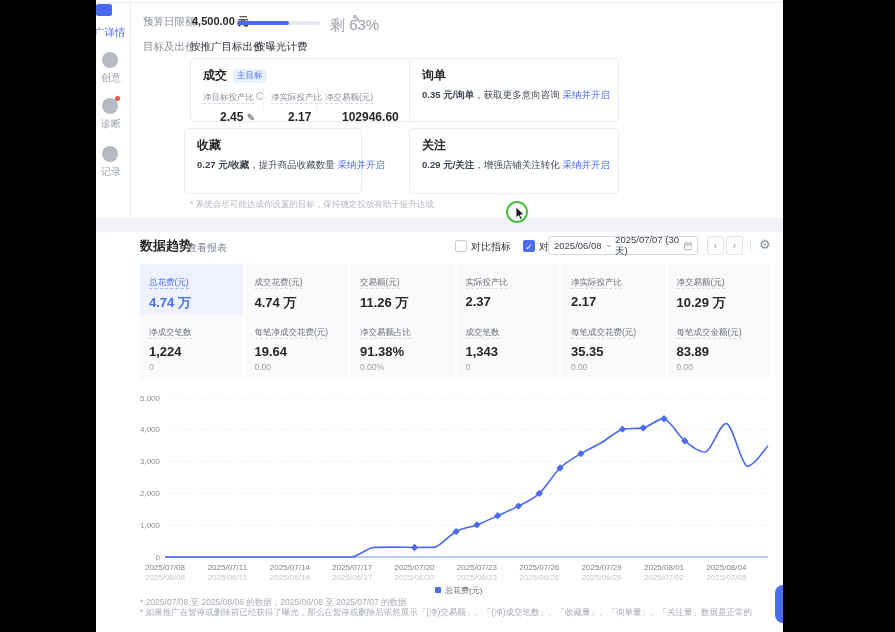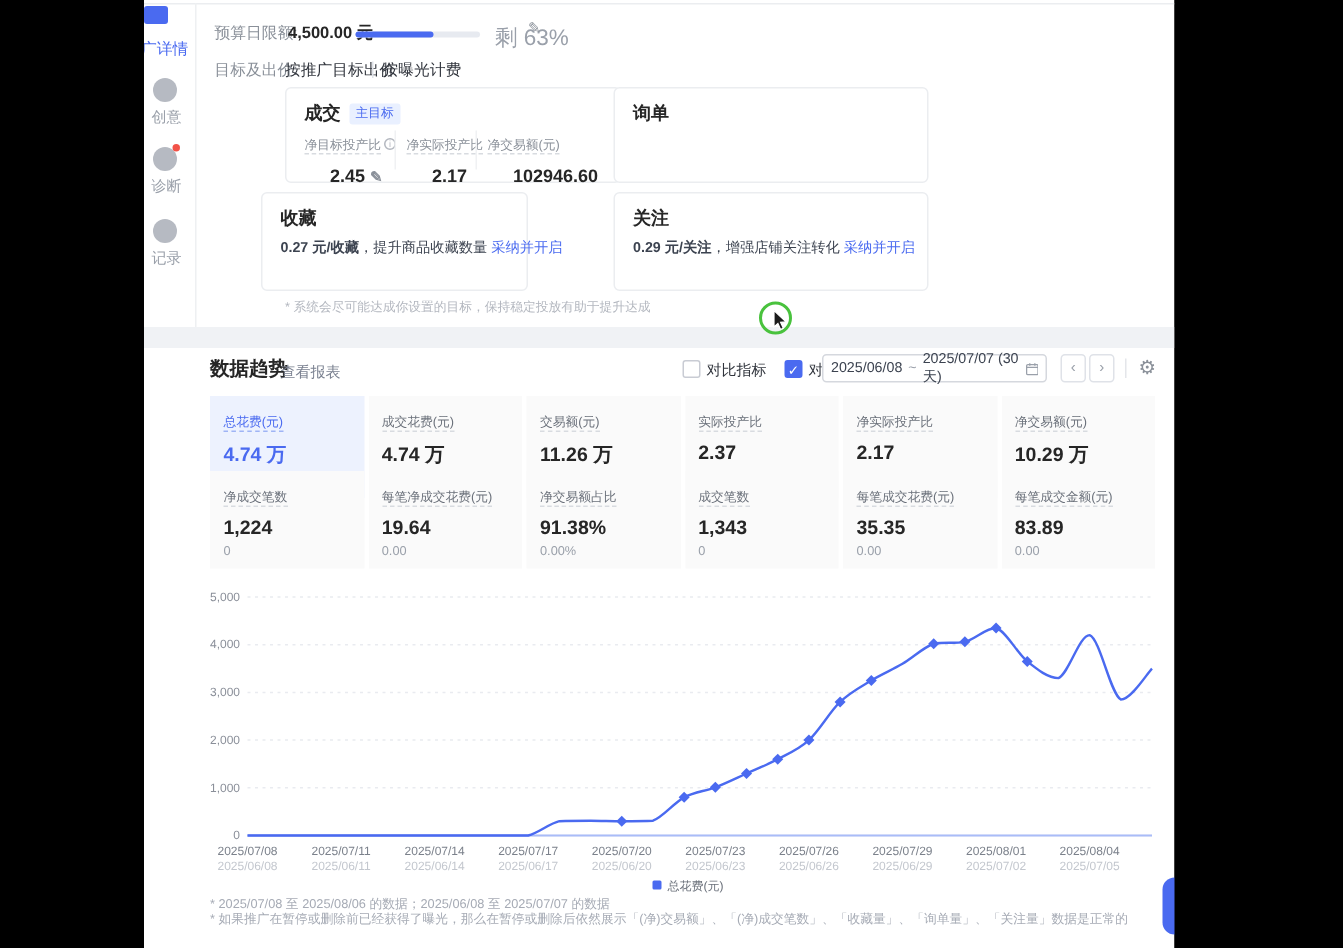--- a/index.html
+++ b/index.html
@@ -104,23 +104,24 @@
     </div>
     <div class="vline" style="left:126px;"></div>
     <div style="position:absolute;left:134px;top:27px;">
       <span class="statlbl">净交易额(元)</span>
       <div class="statval">102946.60</div>
     </div>
   </div>
 
   <div class="gcard" style="left:409px;top:58px;width:210px;height:64px;">
     <div class="gtitle">询单</div>
-  </div>
-
-  <div class="gcard" style="left:174px;top:128px;width:178px;height:66px;">
+    <div class="gdesc"><b>0.35 元/询单</b><span>，获取更多意向咨询</span> <span class="link">采纳并开启</span></div>
+  </div>
+
+  <div class="gcard" style="left:184px;top:128px;width:178px;height:66px;">
     <div class="gtitle">收藏</div>
     <div class="gdesc"><b>0.27 元/收藏</b><span>，提升商品收藏数量</span> <span class="link">采纳并开启</span></div>
   </div>
 
   <div class="gcard" style="left:409px;top:128px;width:210px;height:66px;">
     <div class="gtitle">关注</div>
     <div class="gdesc"><b>0.29 元/关注</b><span>，增强店铺关注转化</span> <span class="link">采纳并开启</span></div>
   </div>
 
   <div class="abs note" style="left:190px;top:199px;">* 系统会尽可能达成你设置的目标，保持稳定投放有助于提升达成</div>

